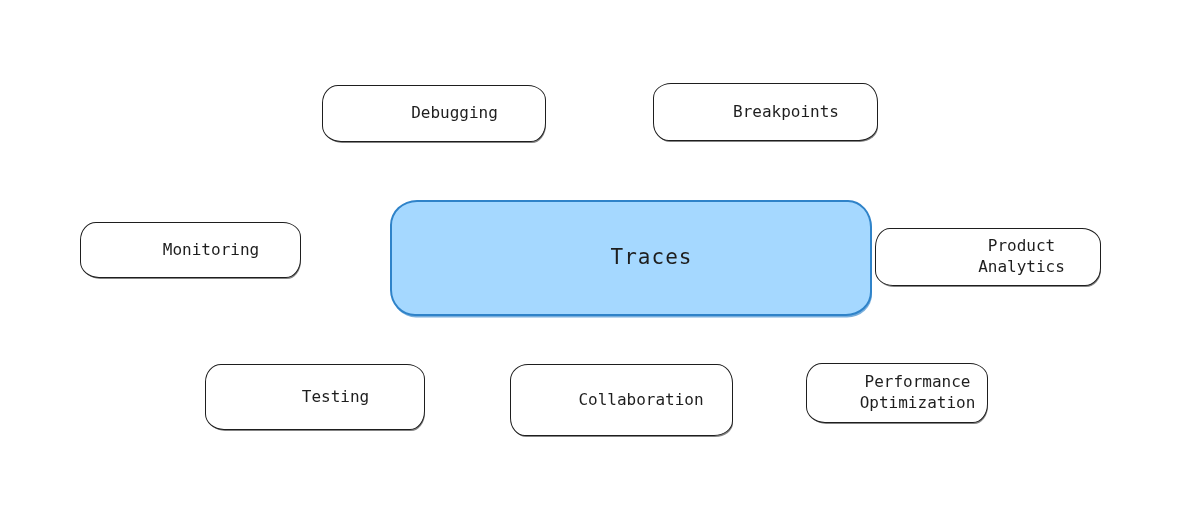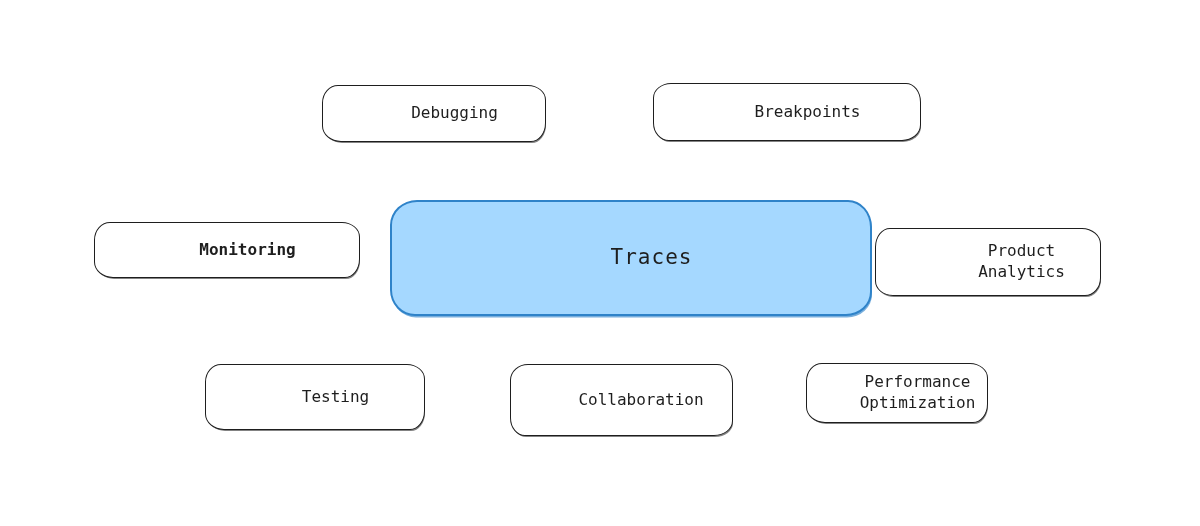--- a/index.html
+++ b/index.html
@@ -36,24 +36,24 @@
     font-size: 16px;
     line-height: 1.3;
     padding: 2px 10px;
     
     border-radius: 16px 18px 15px 19px / 18px 15px 19px 16px;
     box-shadow: 1px 2px 0 -1px rgba(30,30,30,0.55);
   }
   .node-label { white-space: pre-line; margin-left: 41px; }
 
   .n-debugging      { left: 322px; top:  85px; width: 224px; height: 57px; }
-  .n-breakpoints    { left: 653px; top:  83px; width: 268px; height: 58px;
+  .n-breakpoints    { left: 653px; top:  83px; width: 225px; height: 58px;
                       border-radius: 18px 15px 19px 16px / 15px 19px 16px 18px; }
-  .n-monitoring     { left:  94px; top: 222px; width: 266px; height: 56px; font-weight: bold; }
-  .n-product        { left: 875px; top: 228px; width: 226px; height: 68px;
+  .n-monitoring     { left:  80px; top: 222px; width: 221px; height: 56px; }
+  .n-product        { left: 875px; top: 228px; width: 226px; height: 58px;
                       border-radius: 15px 19px 16px 18px / 19px 16px 18px 15px; padding-left: 36px; }
   .n-testing        { left: 205px; top: 364px; width: 220px; height: 66px; }
   .n-collaboration  { left: 510px; top: 364px; width: 223px; height: 72px;
                       border-radius: 18px 16px 19px 15px / 16px 19px 15px 18px; padding-left: 8px; }
   .n-performance    { left: 806px; top: 363px; width: 182px; height: 60px; }
 
   .n-traces {
     left: 390px; top: 200px; width: 482px; height: 116px;
     background: var(--center-fill);
     border: 2.4px solid var(--center-stroke);

